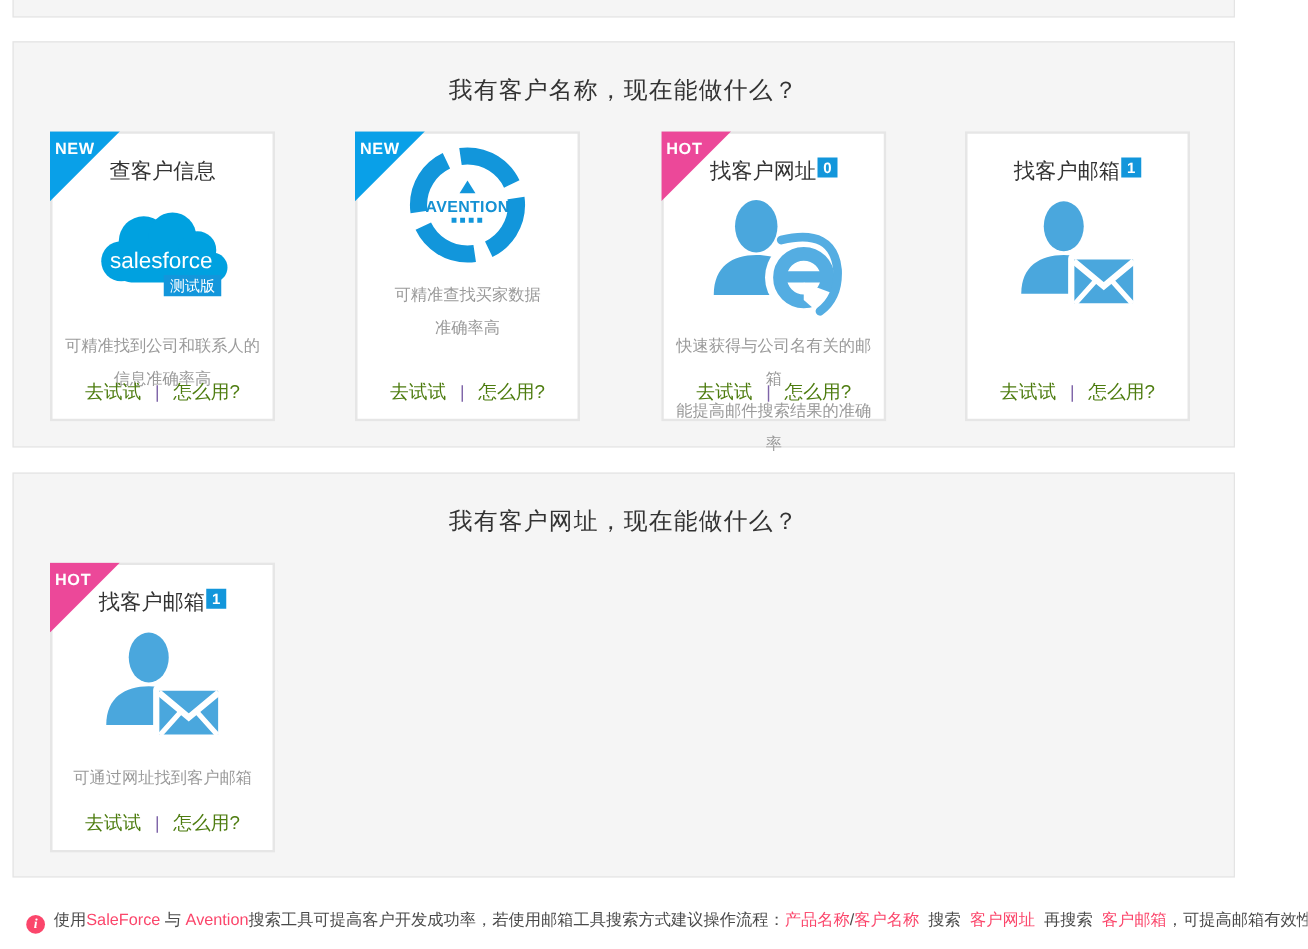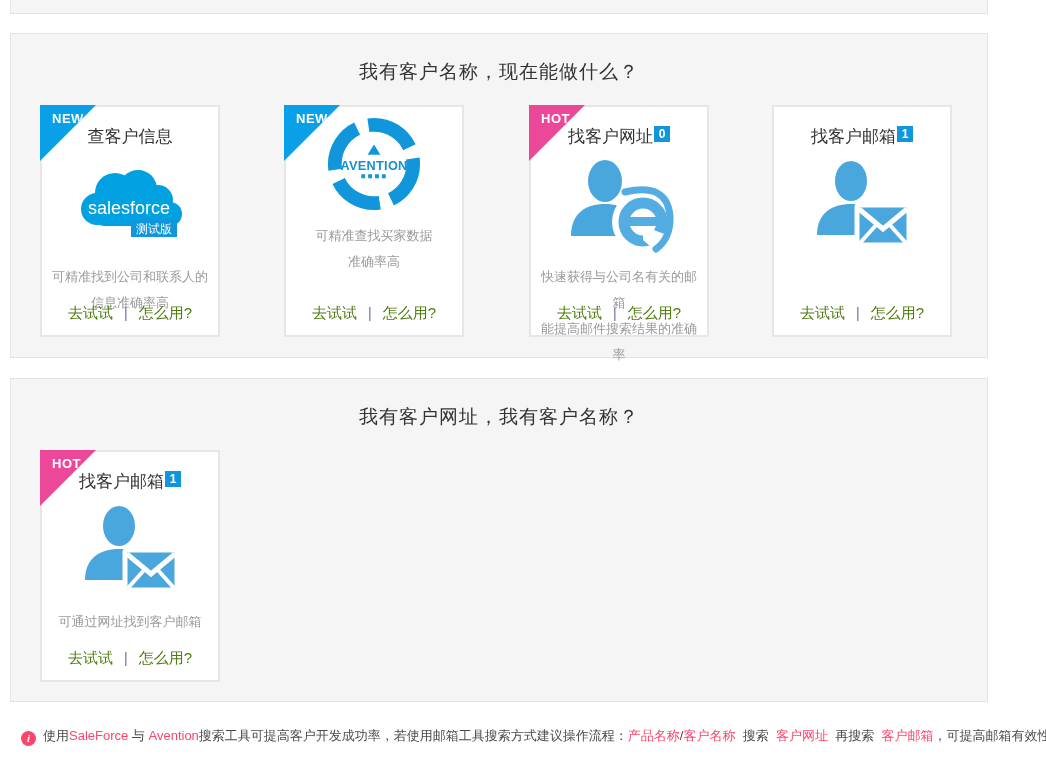--- a/index.html
+++ b/index.html
@@ -26,21 +26,21 @@
     position:absolute;top:71px;width:176px;height:228px;
     background:#fff;border:2px solid #e6e6e6;overflow:visible;
   }
   .pos1{left:29px}.pos2{left:273px}.pos3{left:518px}.pos4{left:761px}
   .ribbon{
     position:absolute;top:-2px;left:-2px;width:56px;height:56px;
     background:#09a0e8;clip-path:polygon(0 0,100% 0,0 100%);
   }
   .ribbon.hot{background:#ec4899;}
   .ribbon span{
-    position:absolute;top:6px;left:12px;color:#fff;
+    position:absolute;top:6px;left:4px;color:#fff;
     font-size:13px;font-weight:bold;letter-spacing:.5px;
   }
   .card-title{
     margin-top:18px;text-align:center;font-size:17px;color:#333;
     white-space:nowrap;
   }
   .badge{
     display:inline-block;background:#1296db;color:#fff;
     font-size:12px;font-weight:bold;line-height:16px;min-width:8px;
     padding:0 4px;vertical-align:4px;margin-left:1px;text-align:center;
@@ -178,21 +178,21 @@
           <path d="M49,86 L66,67 M95,86 L78,67" stroke="#fff" stroke-width="4"></path>
         </svg>
       </div>
       <div class="links">
         <a>去试试</a><span class="sep">|</span><a>怎么用?</a>
       </div>
     </div>
   </section>
 
   <section class="panel" id="panel2">
-    <h2>我有客户网址，我有客户名称？</h2>
+    <h2>我有客户网址，现在能做什么？</h2>
 
     <div class="card pos1">
       <div class="ribbon hot">
         <span>HOT</span>
       </div>
       <div class="card-title">
         <span>找客户邮箱</span><span class="badge">1</span>
       </div>
       <div class="icon-wrap">
         <svg width="102" height="96" viewBox="0 0 102 96">

